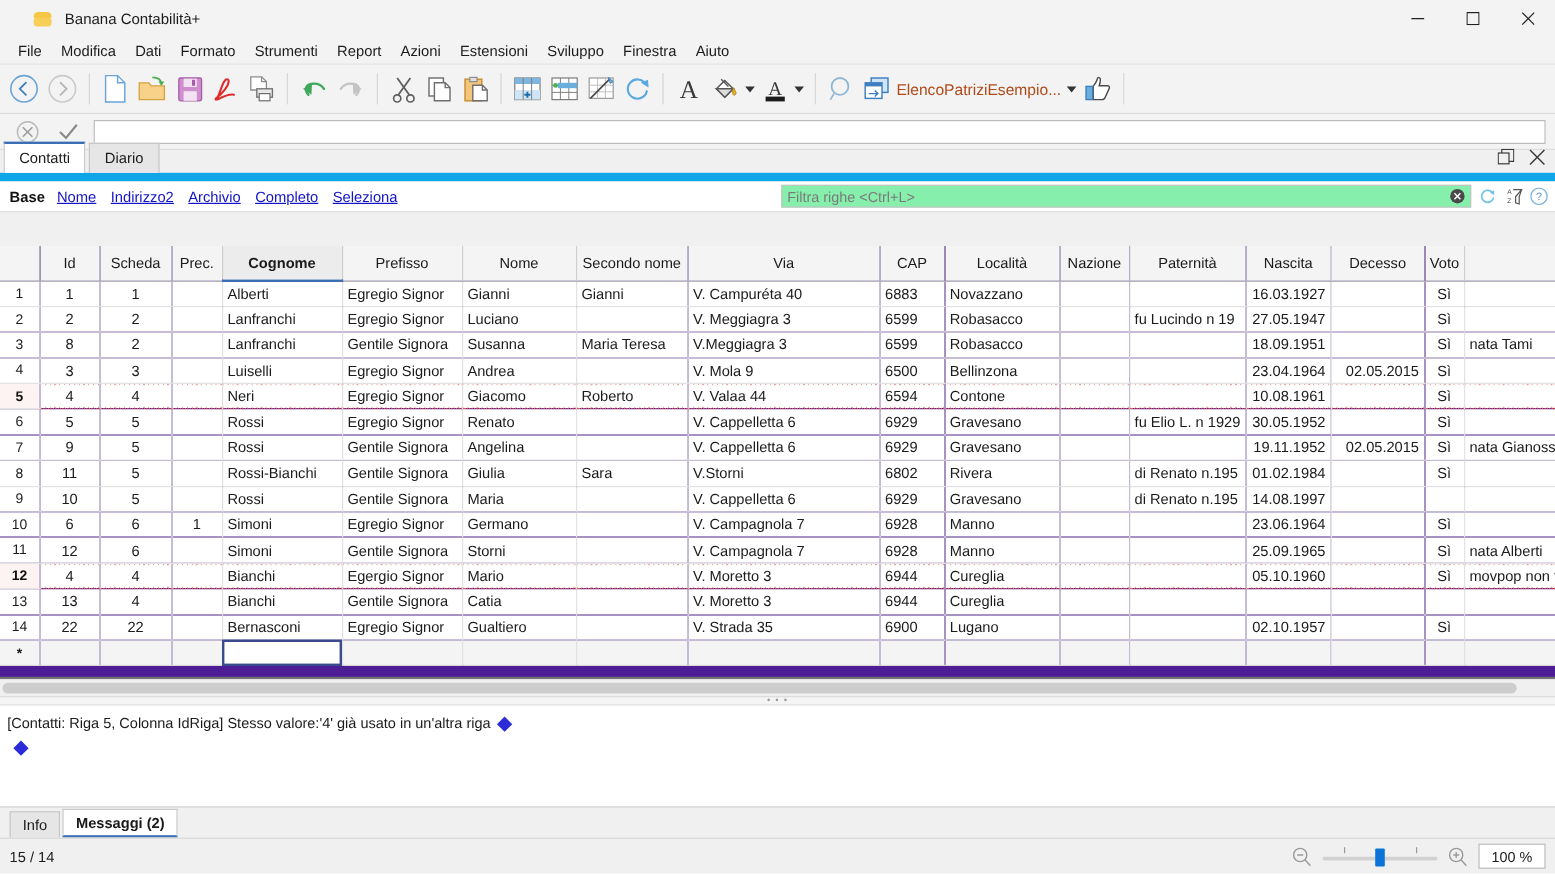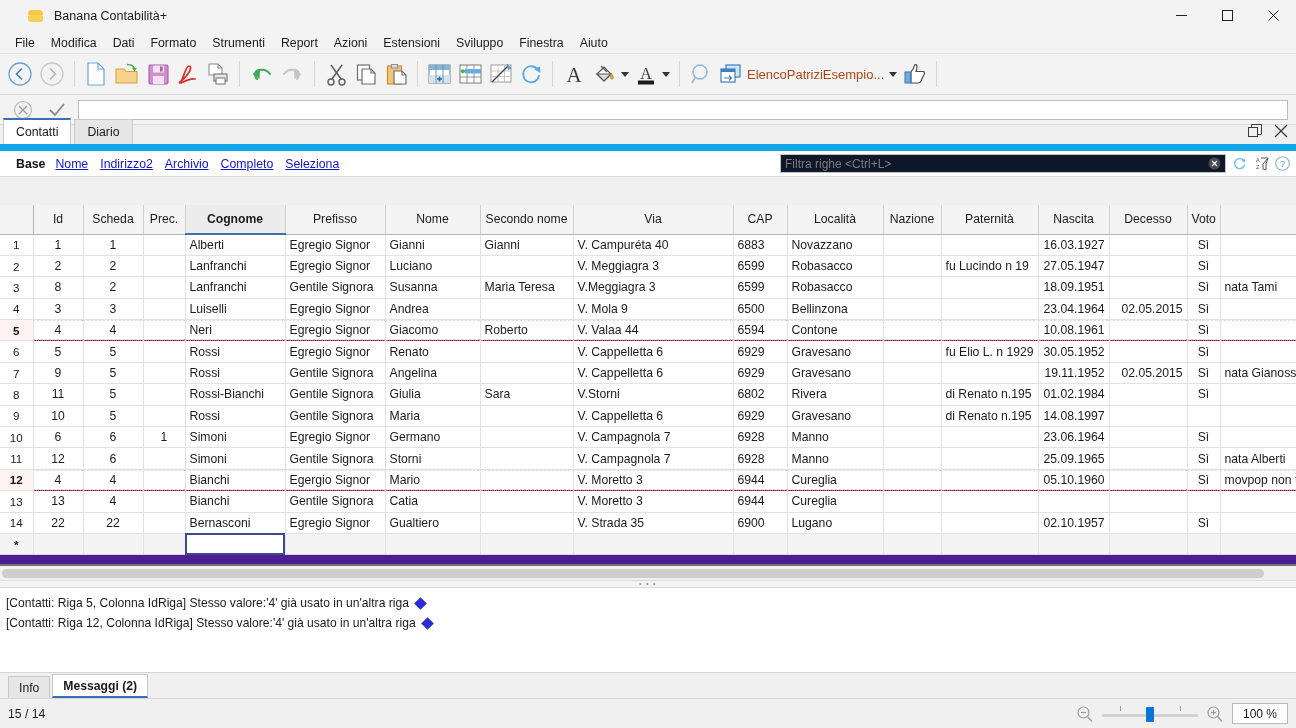--- a/index.html
+++ b/index.html
@@ -127,31 +127,31 @@
   .doctab-right {
     margin-left: auto; display: flex; align-items: center;
     height: 26px; padding-right: 8px; gap: 12px;
   }
 
   
   .viewrow {
     height: 26px; flex: 0 0 26px;
     background: #ffffff;
     display: flex; align-items: center;
-    padding-left: 16px;
+    padding-left: 8px;
     border-bottom: 1px solid #d9d9d9;
   }
   .viewlink {
     font-size: 12.3px; color: #1414c8; text-decoration: underline;
     margin-right: 12px; white-space: nowrap;
   }
   .viewlink.base { color: #111; font-weight: bold; text-decoration: none; margin-right: 10px; }
   .filterwrap { margin-left: auto; display: flex; align-items: center; padding-right: 6px; }
   .filterbox {
-    width: 446px; height: 19px; background: #0f172a;
+    width: 575px; height: 19px; background: #86efac;
     border: 1px solid #c4c4c4;
     display: flex; align-items: center;
     padding: 0 4px;
     font-size: 12px; color: #7b7b7b;
   }
   .filter-ico { margin-left: 6px; display:flex; align-items:center; }
 
   
   .gridwrap {
     flex: 1 1 auto;
@@ -951,21 +951,20 @@
   <div class="splitdots">
       <span>• • •</span>
     </div>
 
   <div class="messages">
     <div class="msgline">
       <span>[Contatti: Riga 5, Colonna IdRiga] Stesso valore:'4' già usato in un'altra riga</span>
       <span class="msg-ico"></span>
     </div>
     <div class="msgline">
-      <span>[Contatti: Riga 12, Colonna IdRiga] Stesso valore:'4' già usato in un'altra riga</span>
       <span class="msg-ico"></span>
     </div>
   </div>
 
   <div class="bottomtabs">
     <div class="btab">
       <span>Info</span>
     </div>
     <div class="btab active">
       <span>Messaggi (2)</span>

